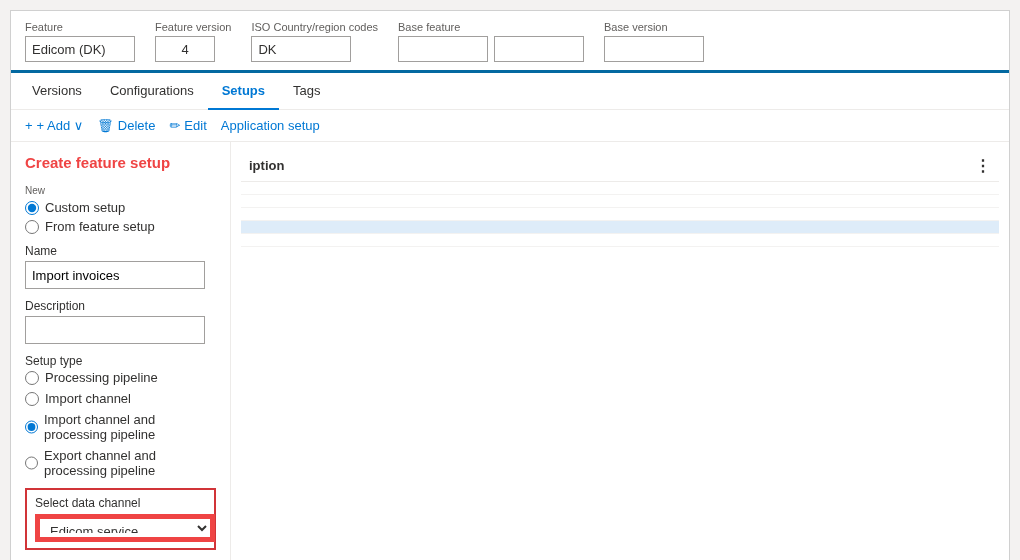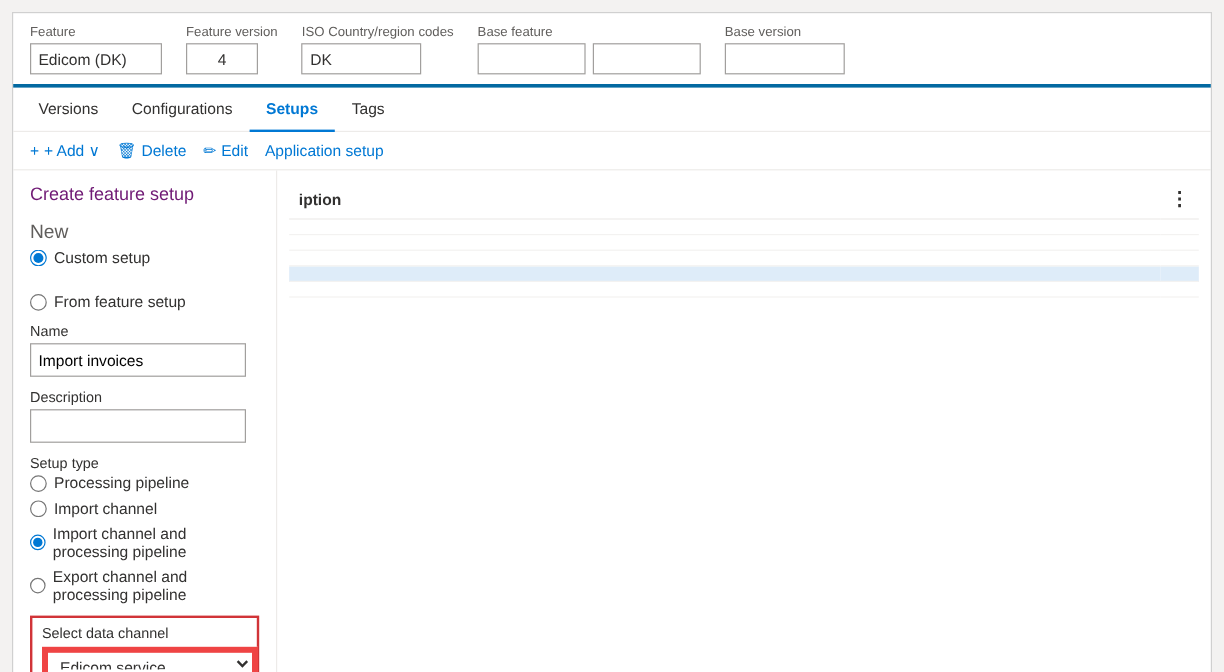--- a/index.html
+++ b/index.html
@@ -104,33 +104,33 @@
       width: 220px;
       border-right: 1px solid #edebe9;
       padding: 12px 14px;
       display: flex;
       flex-direction: column;
       gap: 10px;
       position: relative;
     }
     .panel-title {
       font-size: 15px;
-      font-weight: 400;
-      color: #701a75;
+      font-weight: 700;
+      color: #ef4444;
       margin-bottom: 4px;
     }
     .section-label {
-      font-size: 16px;
+      font-size: 10px;
       color: #605e5c;
       margin-bottom: 4px;
     }
     .radio-group {
       display: flex;
       flex-direction: column;
-      gap: 22px;
+      gap: 4px;
     }
     .radio-item {
       display: flex;
       align-items: center;
       gap: 6px;
       font-size: 13px;
       cursor: pointer;
     }
     .radio-item input[type="radio"] {
       accent-color: #0078d4;

